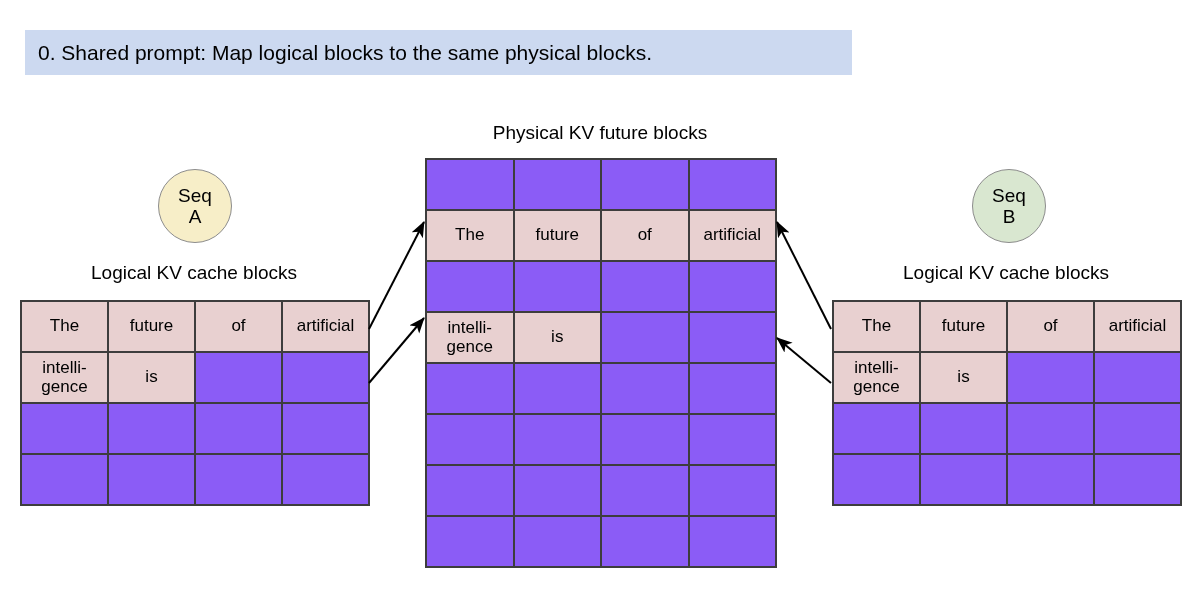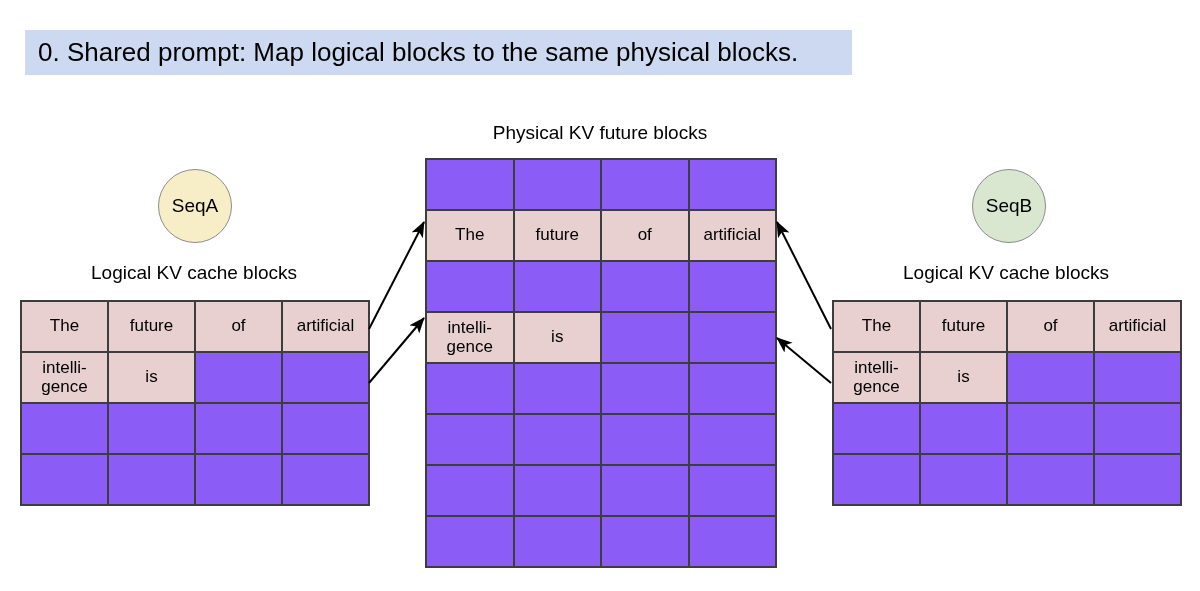--- a/index.html
+++ b/index.html
@@ -22,21 +22,21 @@
     left: 25px;
     top: 30px;
     width: 827px;
     height: 45px;
     background: #ccd9f0;
     display: flex;
     align-items: center;
   }
   #title-banner .banner-text {
     padding-left: 13px;
-    font-size: 26px;
+    font-size: 21px;
     line-height: 1.1;
     white-space: nowrap;
   }
 
   
   .caption {
     position: absolute;
     font-size: 19px;
     text-align: center;
     white-space: nowrap;
@@ -46,21 +46,21 @@
   #logical-caption-b { left: 832px; top: 262px; width: 348px; }
 
   
   .seq-badge {
     position: absolute;
     width: 72px;
     height: 72px;
     border-radius: 50%;
     border: 1px solid #8c8c8c;
     display: flex;
-    flex-direction: row;
+    flex-direction: column;
     align-items: center;
     justify-content: center;
     font-size: 19px;
     line-height: 1.12;
   }
   #seq-a-badge { left: 158px; top: 169px; background: #f7eec8; }
   #seq-b-badge { left: 972px; top: 169px; background: #d9e7d0; }
 
   
   .block-grid {

